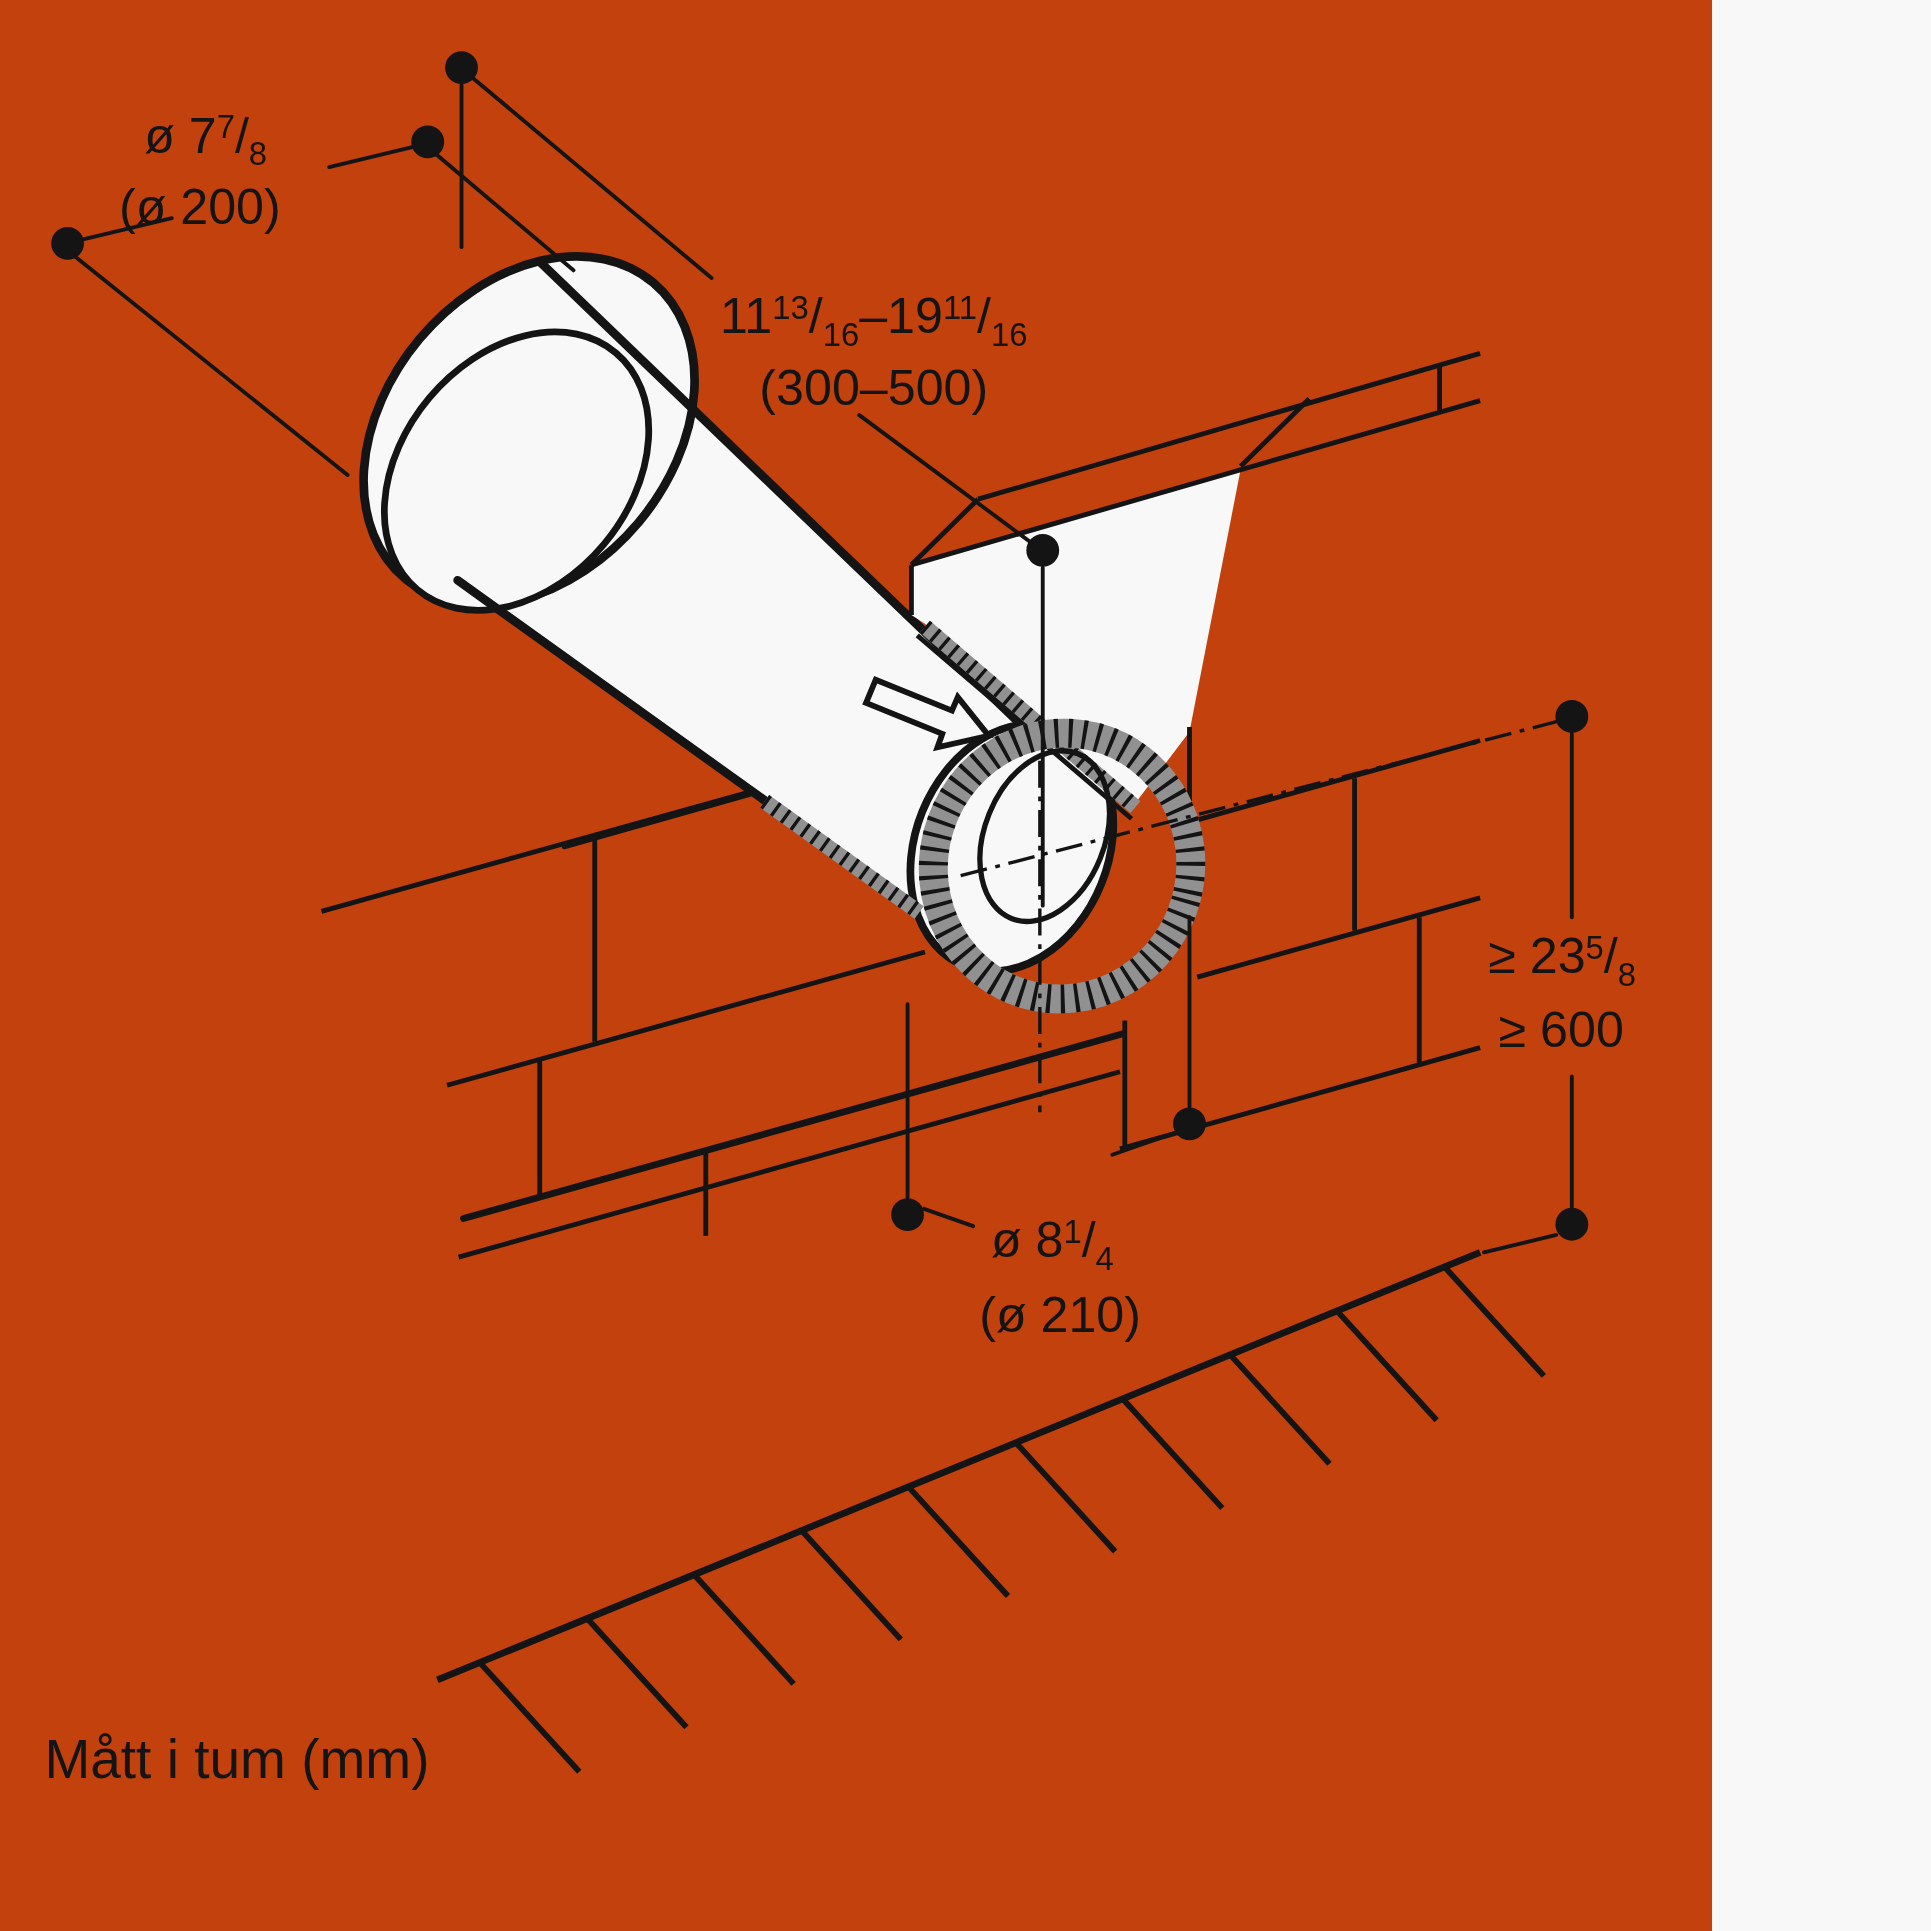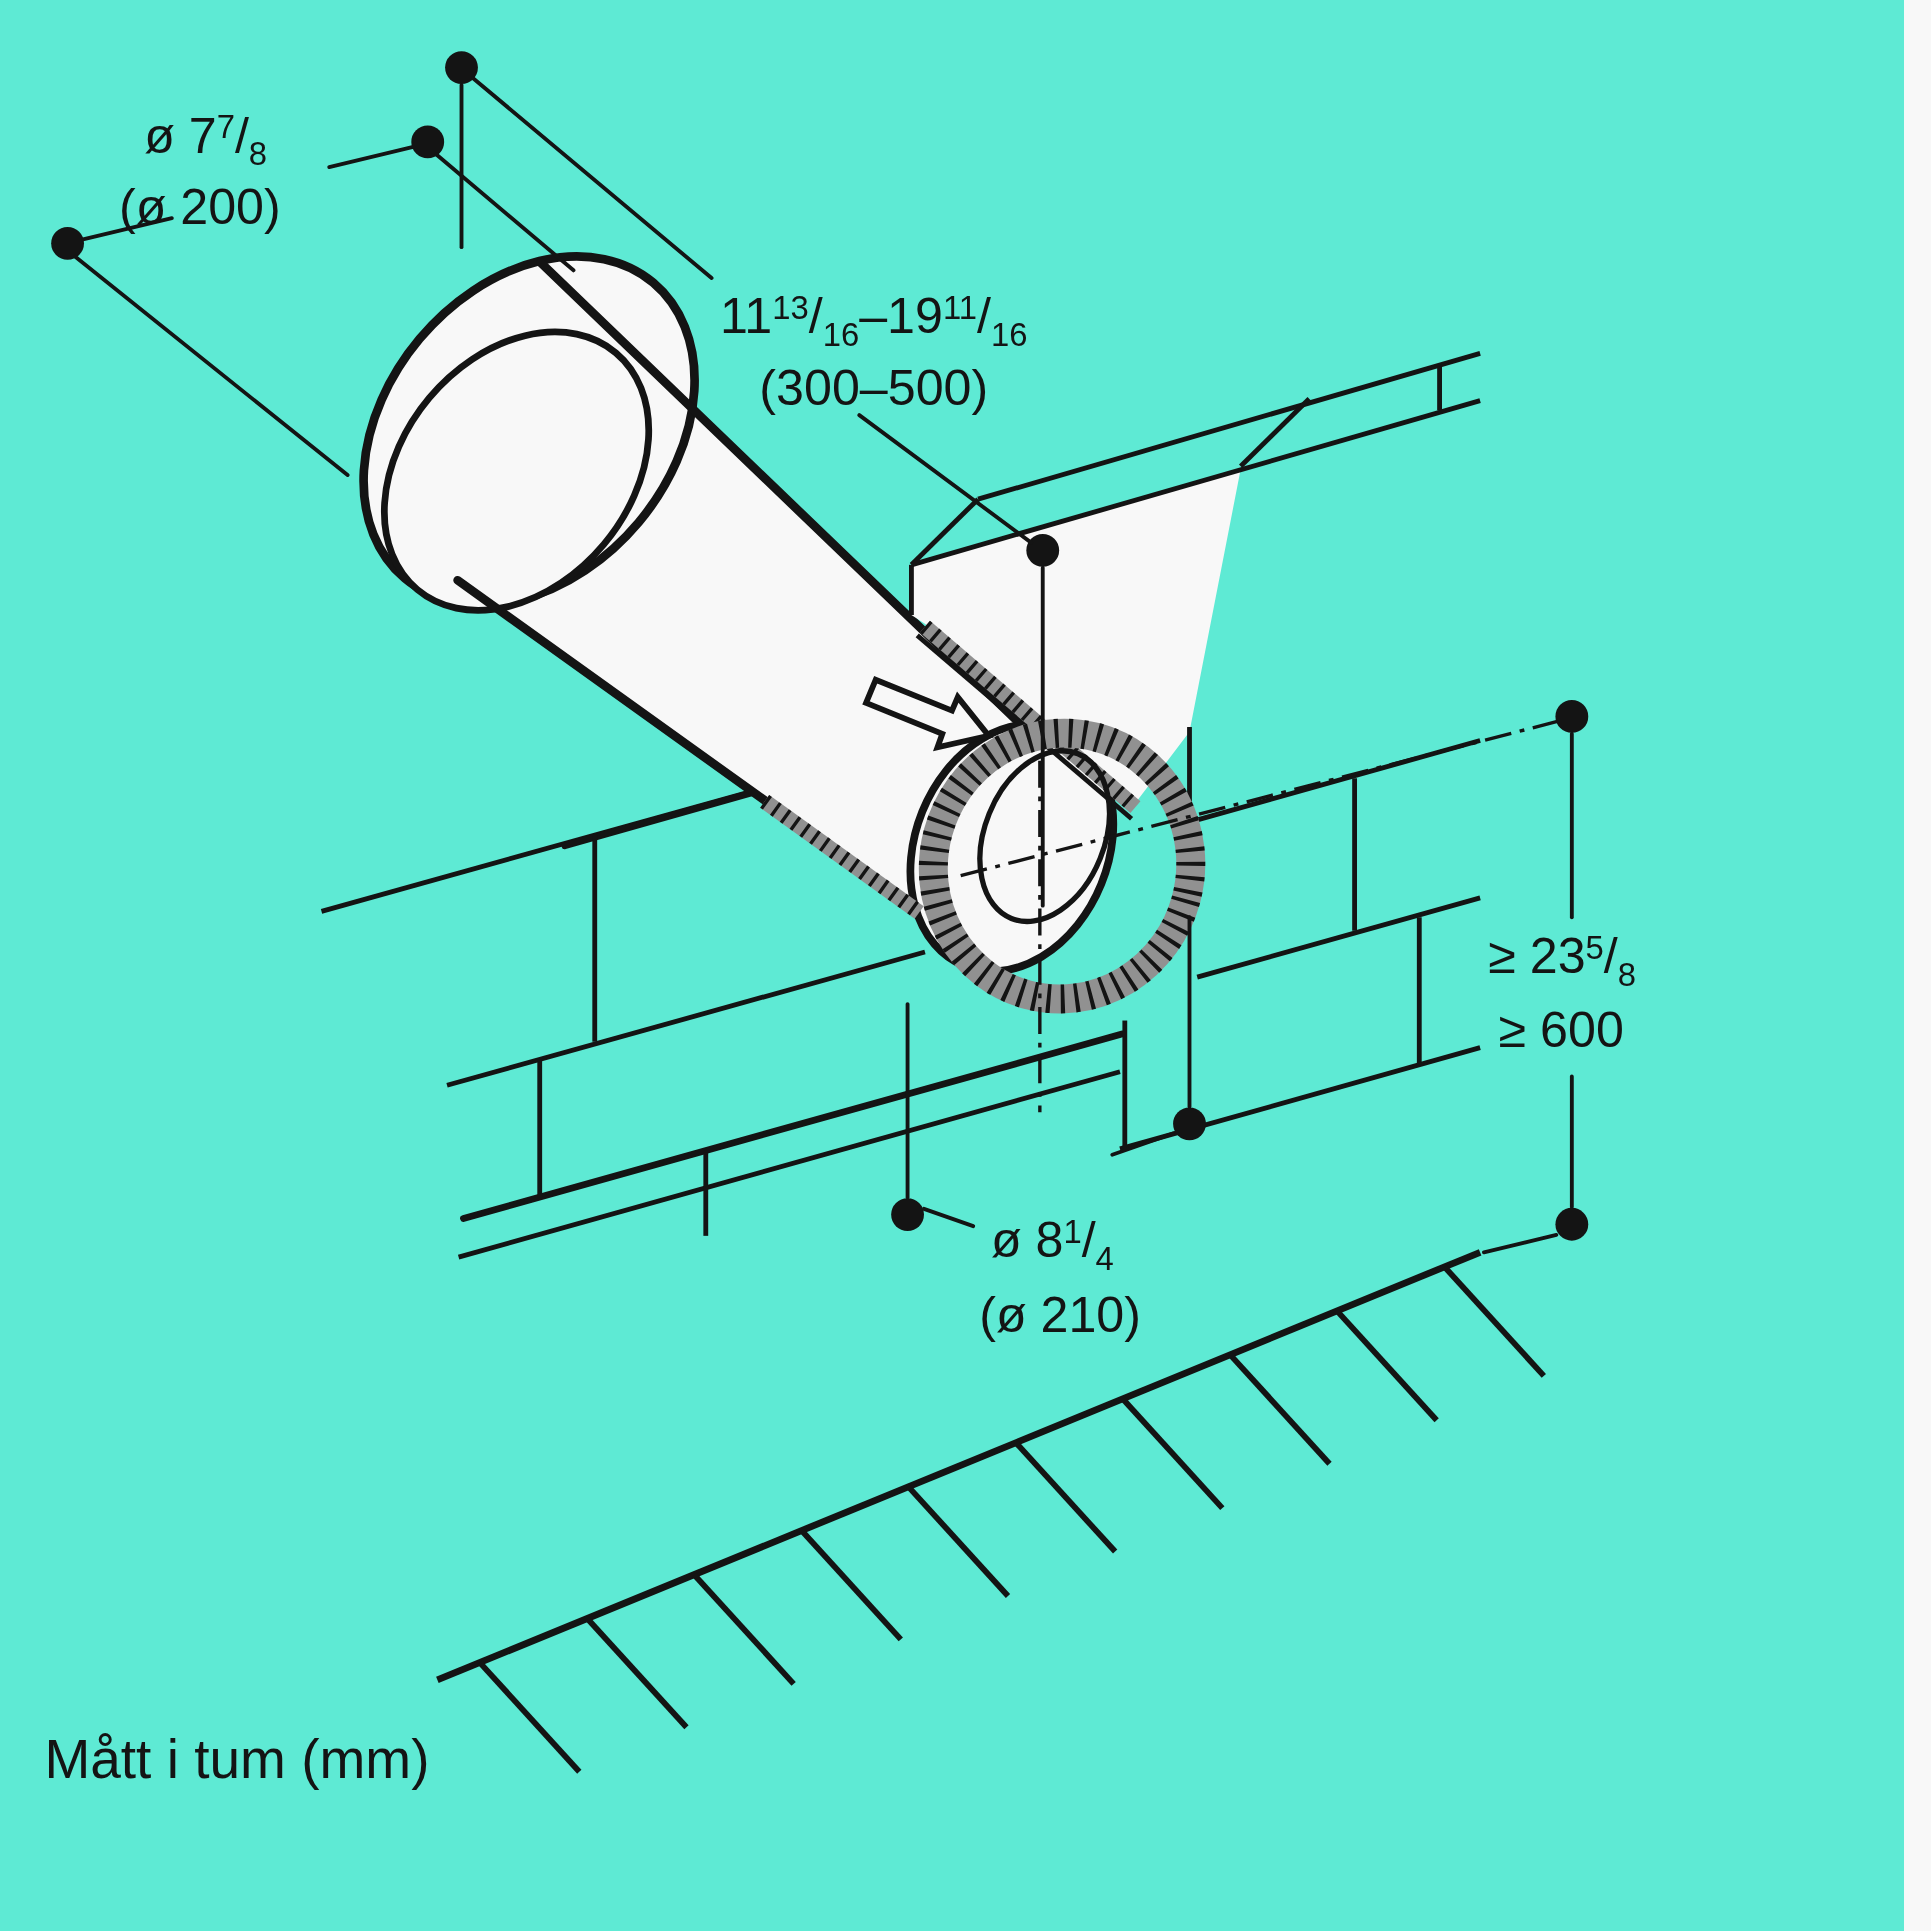--- a/index.html
+++ b/index.html
@@ -1,16 +1,16 @@
 <!DOCTYPE html>
 <html><head>
 <meta charset="utf-8">
 <style>
   html,body{margin:0;padding:0;background:#f8f8f8;}
-  .page{width:1904px;height:1931px;position:relative;background:#5eead4;
+  .page{width:1712px;height:1931px;position:relative;background:#c2410c;
         font-family:"Liberation Sans","DejaVu Sans",sans-serif;}
   svg{position:absolute;inset:0;}
   text{fill:#141414;font-family:"Liberation Sans","DejaVu Sans",sans-serif;}
   .dim-label{font-size:52px;}
   .dim-label .frac{font-size:34px;}
   .caption{font-size:57px;}
   .thin{stroke:#141414;stroke-width:5;fill:none;}
   .thick{stroke:#141414;stroke-width:9;fill:none;stroke-linecap:round;}
   .med{stroke:#141414;stroke-width:7;fill:none;stroke-linecap:round;}
   .dimline{stroke:#141414;stroke-width:4;fill:none;stroke-linecap:round;}

